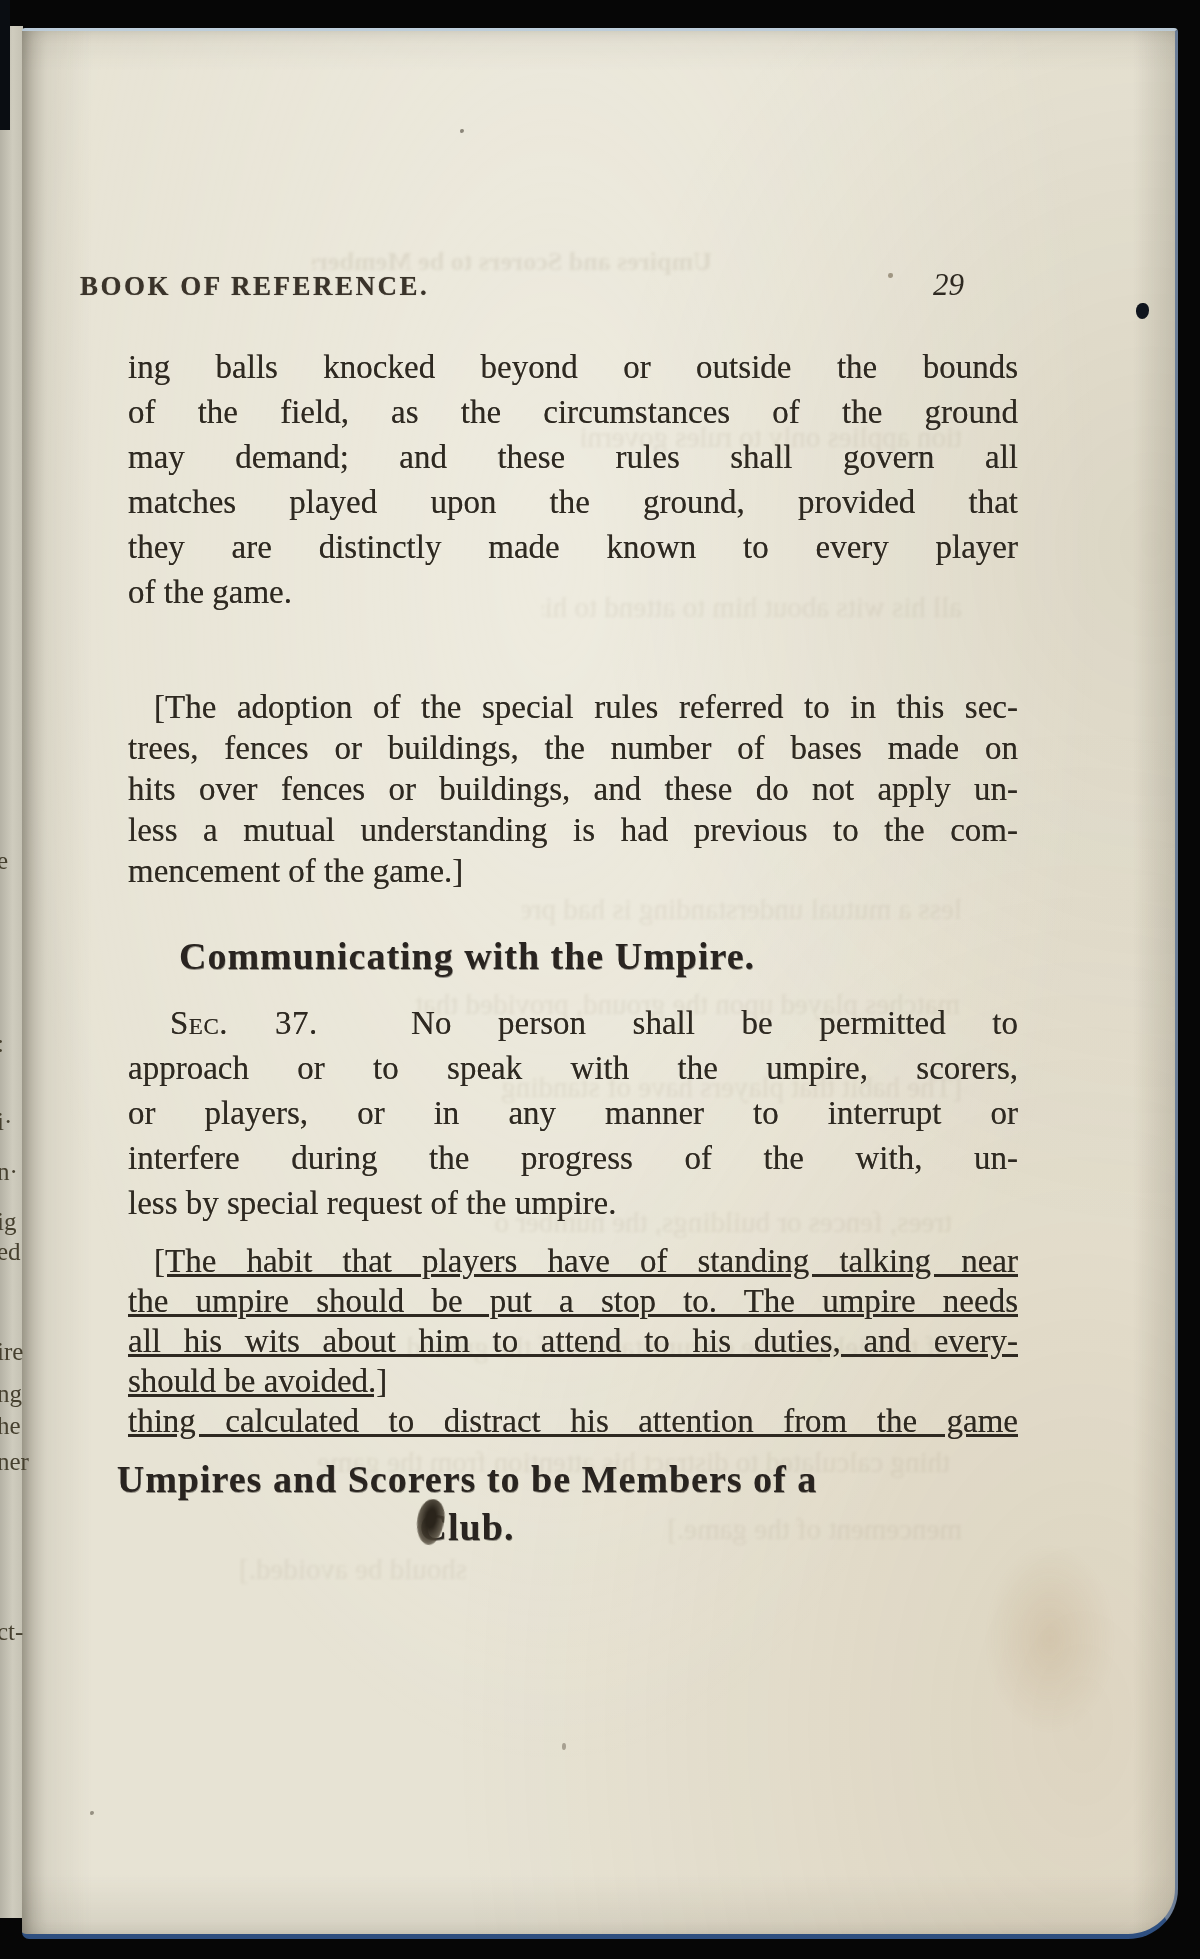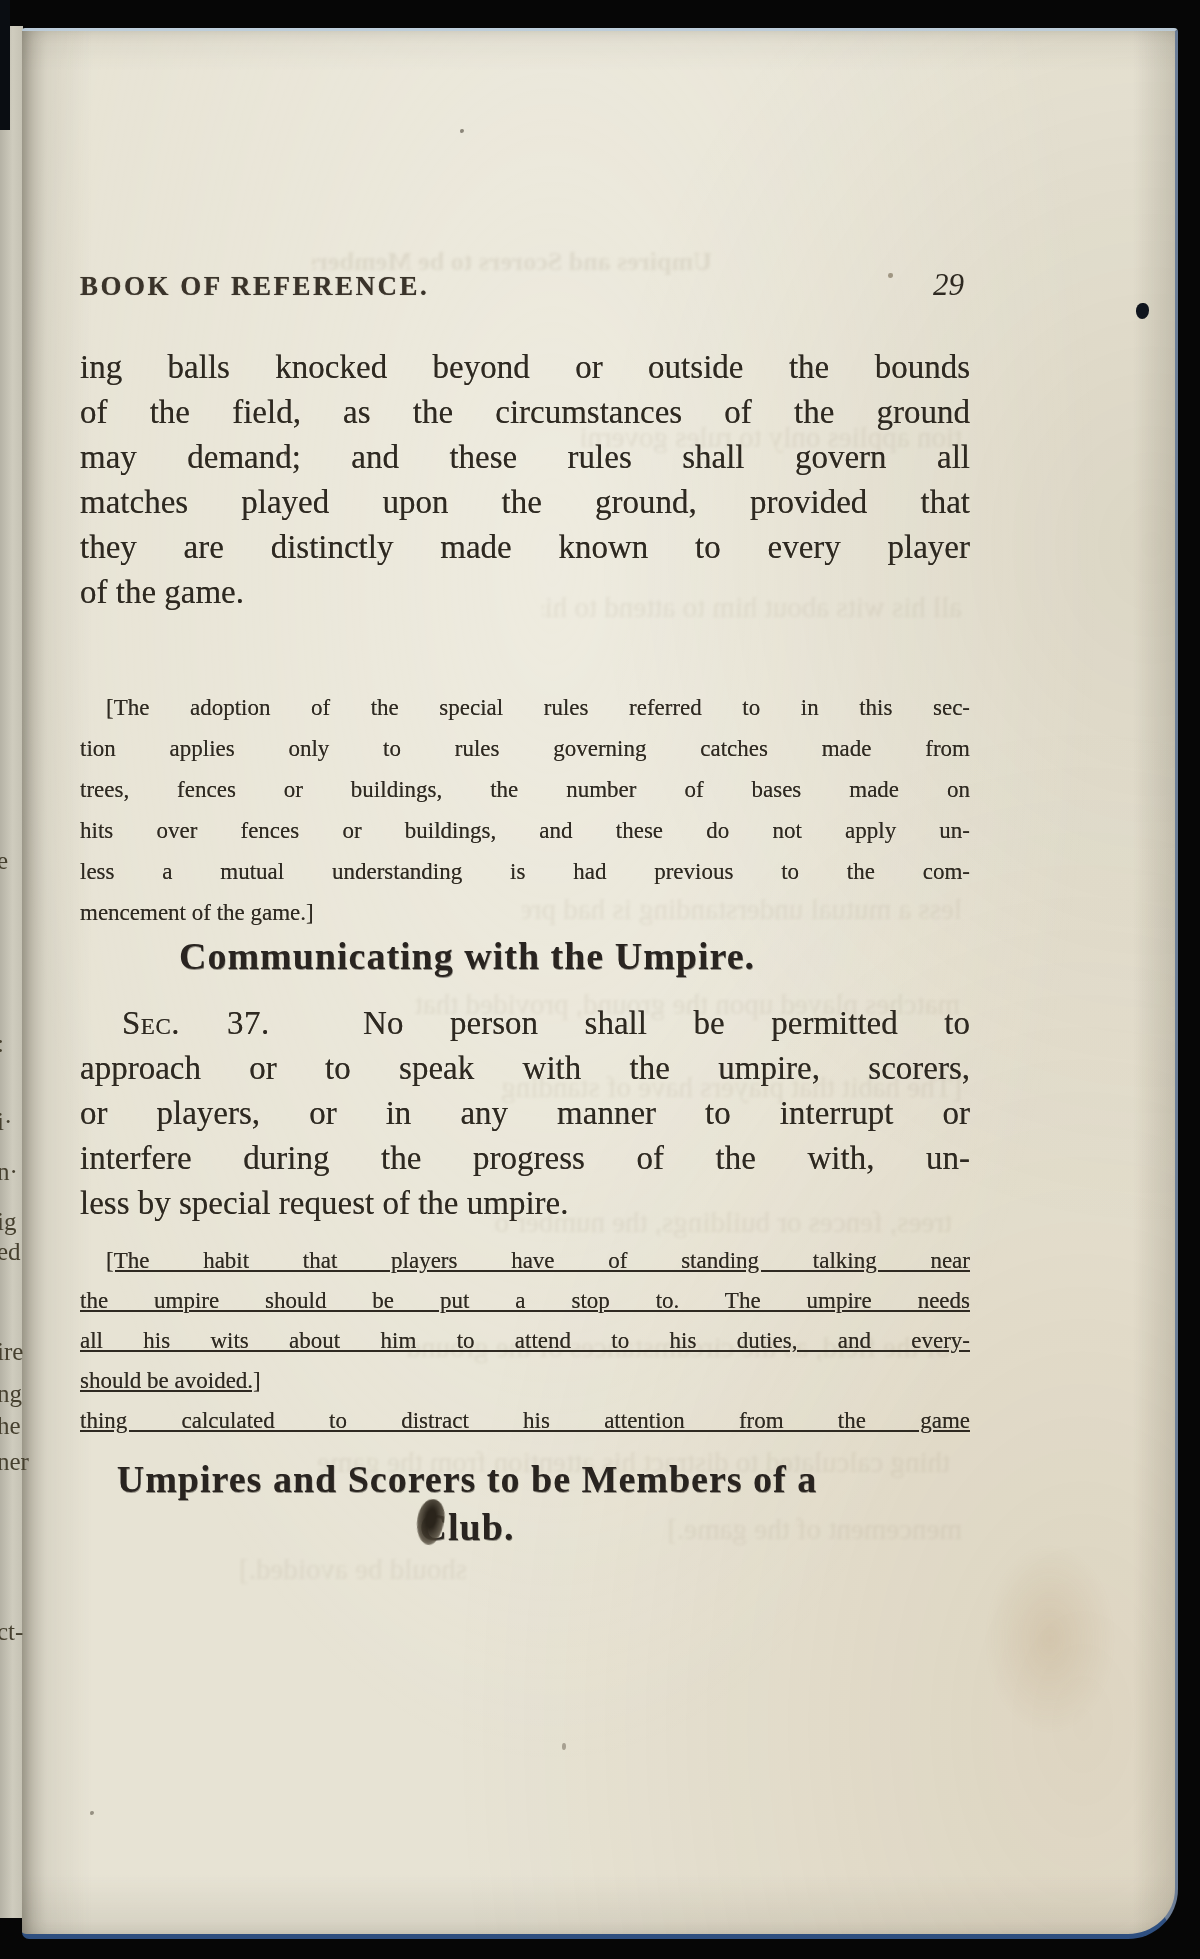--- a/index.html
+++ b/index.html
@@ -36,24 +36,24 @@
   .ink{color:#2e2921;text-shadow:0 0 .6px rgba(46,41,33,.65);}
   
   .col{position:absolute;left:58px;width:890px;}
   .header-row{top:240px;height:44px;}
   .running-title{
     position:absolute;left:0;right:0;text-align:left;
     font-size:27px;font-weight:700;letter-spacing:2.5px;color:#3a332a;
     text-shadow:0 0 .8px rgba(58,51,42,.6);
   }
   .page-number{position:absolute;right:6px;top:-4px;font-size:31px;color:#2e2921;font-style:italic;}
-  .para{position:absolute;}
+  .para{position:absolute;margin-left:48px;}
   .line{font-size:33px;line-height:45px;height:45px;white-space:nowrap;}
   .j{white-space:normal;text-align:justify;text-align-last:justify;}
-  .note-line{font-size:23px;line-height:41px;height:41px;}
+  .note-line{font-size:33px;line-height:41px;height:41px;}
   .nl40{line-height:40px;height:40px;text-decoration:underline;}
   .indent-sec{text-indent:42px;}
   .indent-note{text-indent:26px;}
   .sec-label{font-variant-caps:small-caps;letter-spacing:.5px;}
   .heading{
     position:absolute;left:0;right:0;text-align:center;
     font-size:38px;font-weight:700;letter-spacing:1px;color:#292420;
     text-shadow:.5px .5px 0 rgba(41,36,32,.45);
   }
   
@@ -125,21 +125,20 @@
       <div class="line j">ing balls knocked beyond or outside the bounds</div>
       <div class="line j">of the field, as the circumstances of the ground</div>
       <div class="line j">may demand; and these rules shall govern all</div>
       <div class="line j">matches played upon the ground, provided that</div>
       <div class="line j">they are distinctly made known to every player</div>
       <div class="line">of the game.</div>
     </div>
 
     <div class="col para ink" style="top:656px">
       <div class="note-line j indent-note">[The adoption of the special rules referred to in this sec-</div>
-      <div class="note-line j">tion applies only to rules governing catches made from</div>
       <div class="note-line j">trees, fences or buildings, the number of bases made on</div>
       <div class="note-line j">hits over fences or buildings, and these do not apply un-</div>
       <div class="note-line j">less a mutual understanding is had previous to the com-</div>
       <div class="note-line">mencement of the game.]</div>
     </div>
 
     <div class="col heading" style="top:903px">Communicating with the Umpire.</div>
 
     <div class="col para ink" style="top:970px">
       <div class="line j indent-sec"><span class="sec-label">Sec. 37.</span>&nbsp; <span>No person shall be permitted to</span></div>

